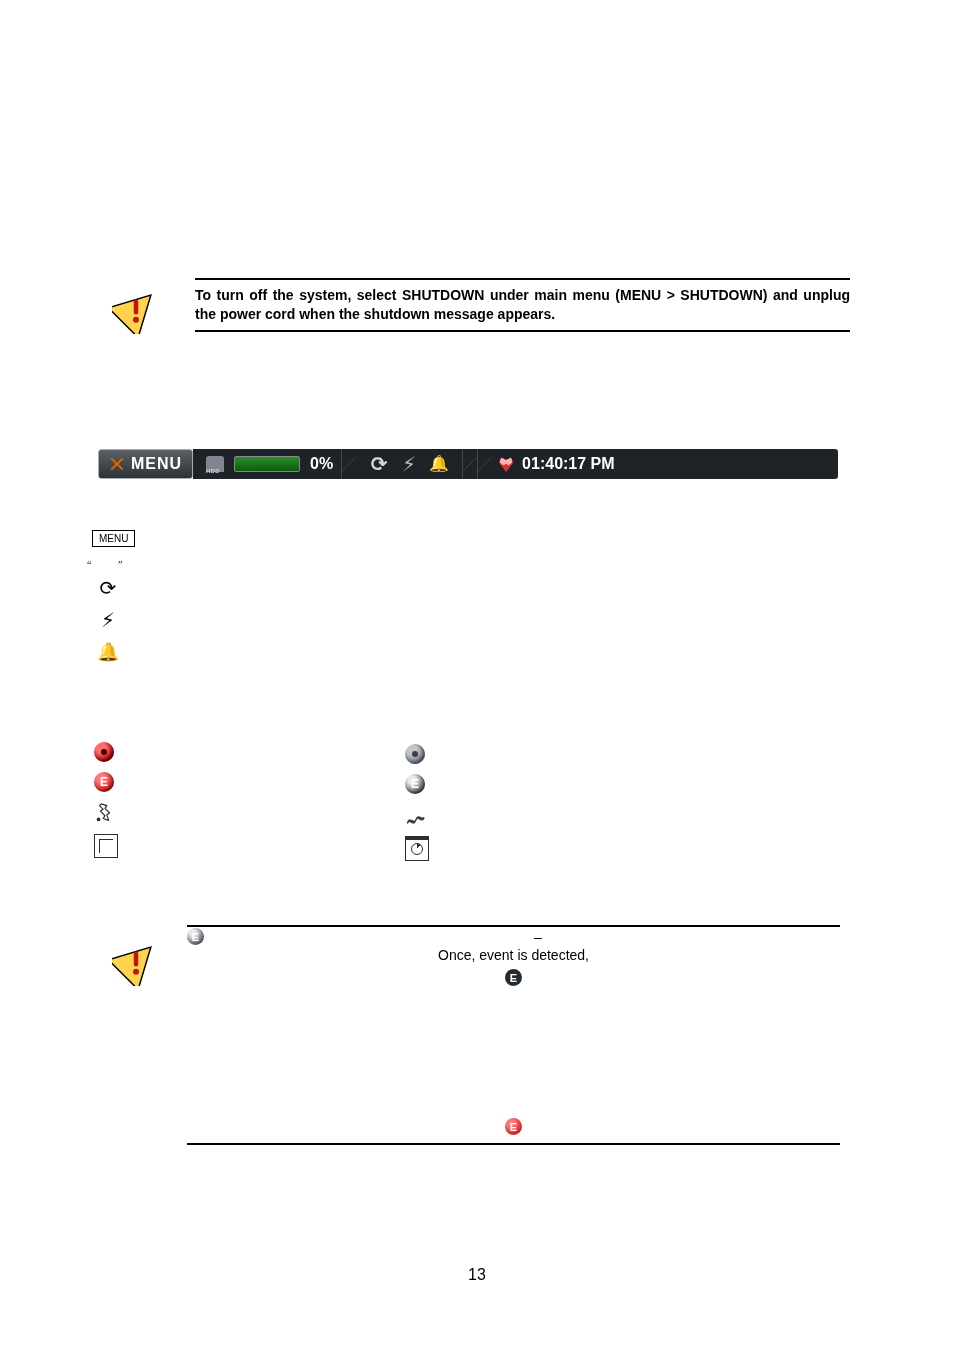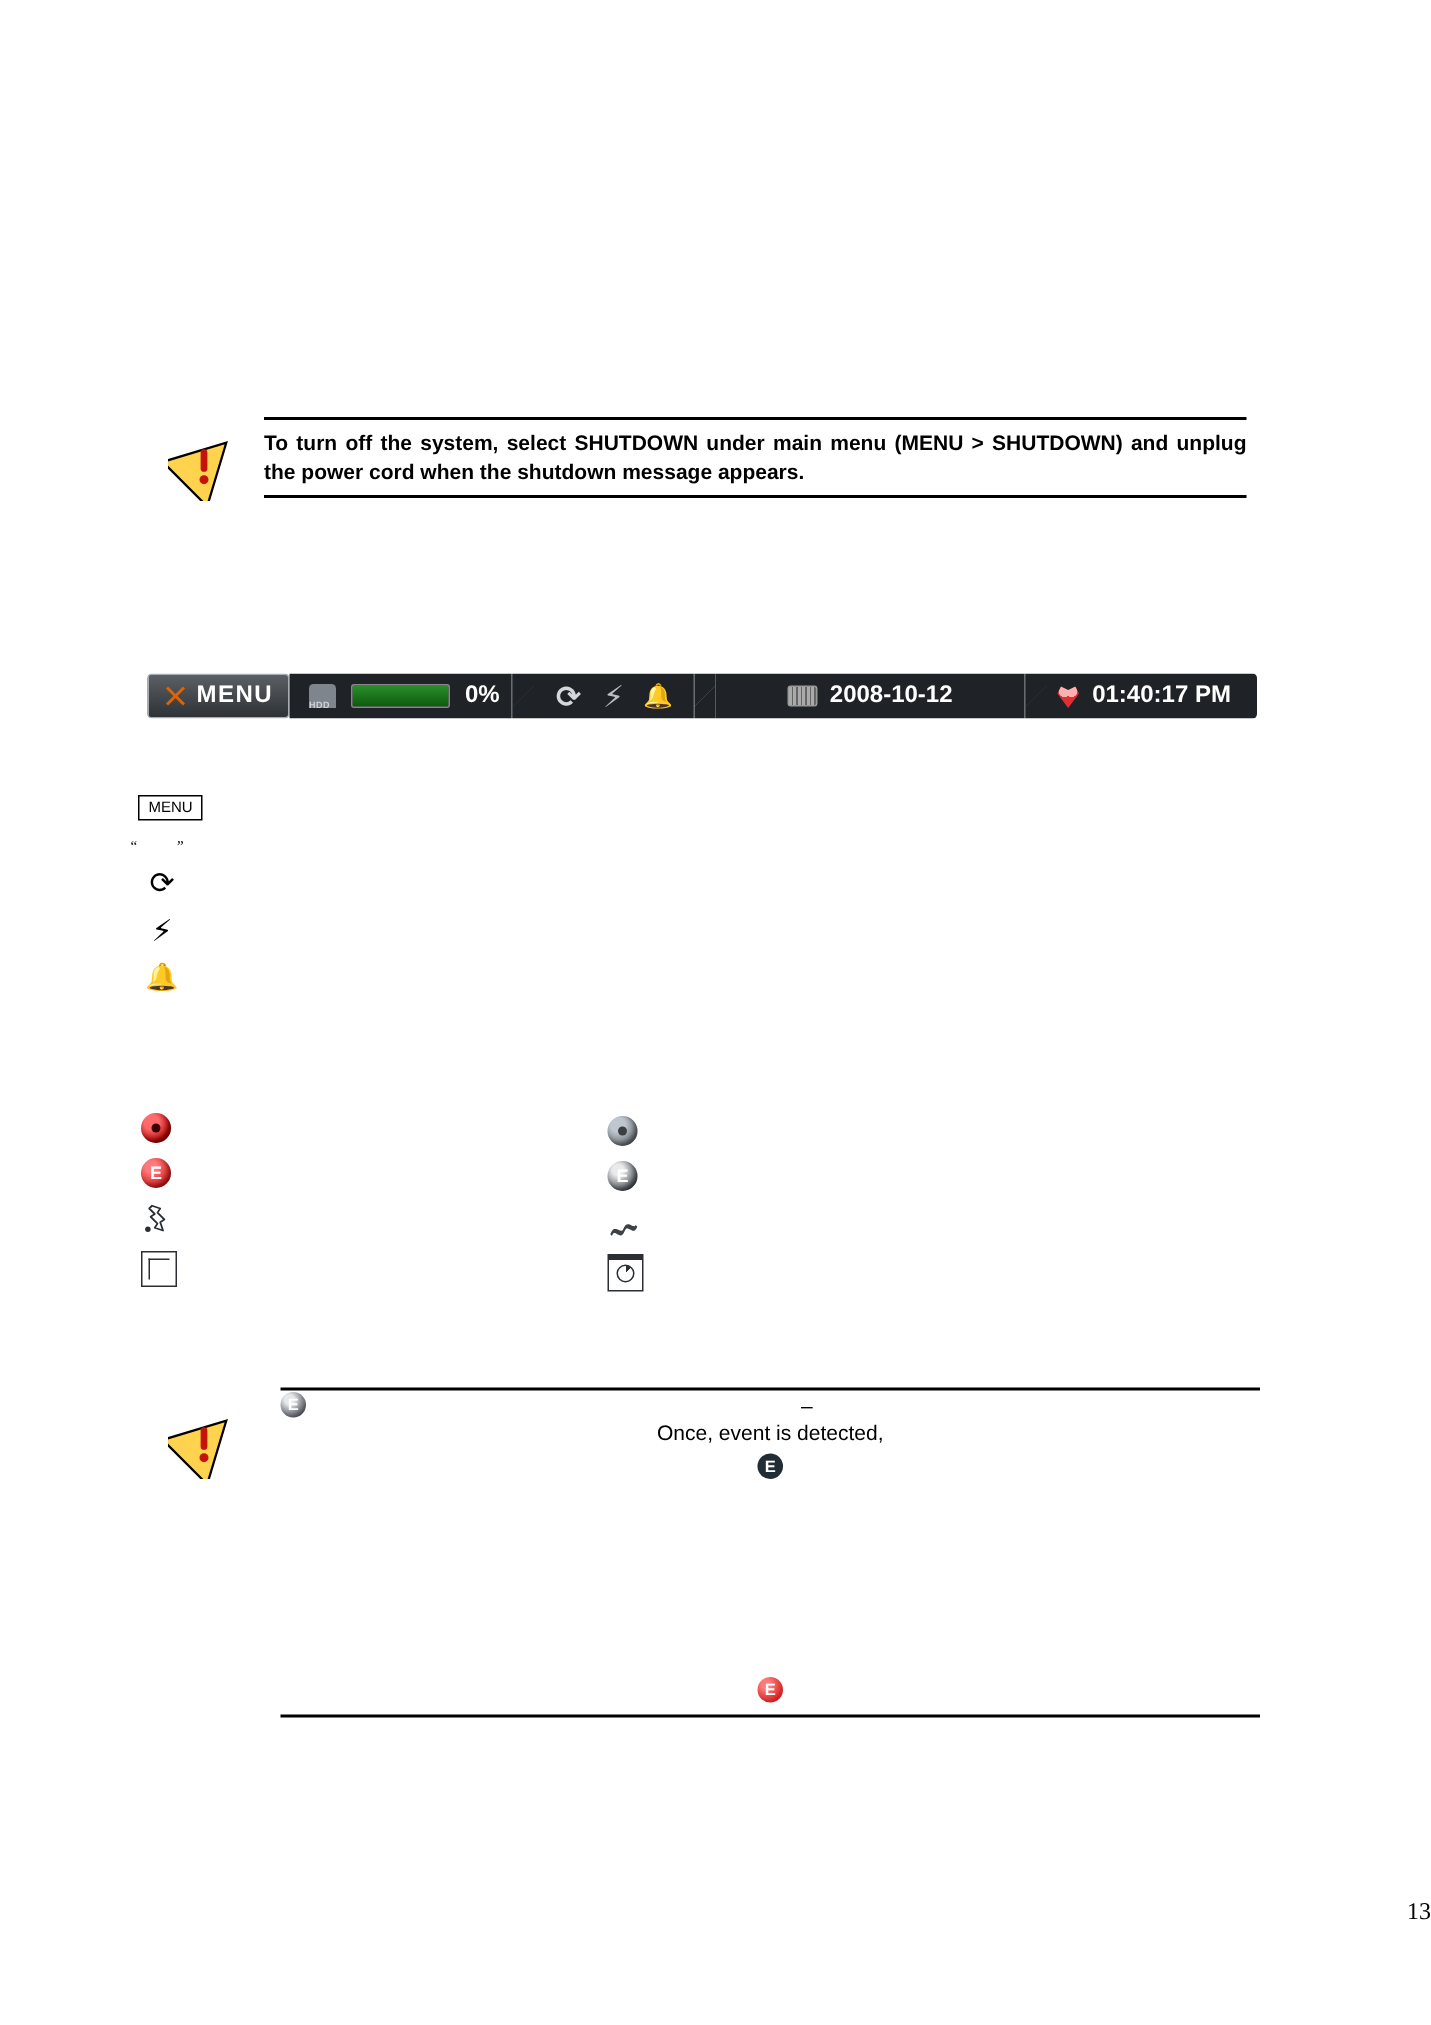--- a/index.html
+++ b/index.html
@@ -21,21 +21,21 @@
   
   .caution-icon {
     width: 48px;
     height: 48px;
     display: inline-block;
   }
   .caution-icon svg { width: 100%; height: 100%; }
 
   .note-box {
     position: absolute;
-    left: 176px;
+    left: 195px;
     top: 278px;
     width: 655px;
   }
   .note-hr {
     border: none;
     border-top: 2px solid #000;
     margin: 0;
   }
   .note-text {
     font-family: Verdana, Arial, sans-serif;
@@ -325,22 +325,22 @@
     display:inline-flex; align-items:center; justify-content:center;
     color:#fff; font-weight:bold; font-size:11px;
   }
   .mini-e.grey{ background: radial-gradient(circle at 35% 30%, #e6e8ea 0 20%, #3e434a 78%);}
   .mini-e.red { background: radial-gradient(circle at 35% 30%, #ff7a7a 0 20%, #cc1515 78%);}
 
   .page-num {
     position: absolute;
     left: 0; right: 0;
     top: 1266px;
-    text-align: right;
-    font-family: Liberation Serif, serif;
+    text-align: center;
+    font-family: Liberation Sans, sans-serif;
     font-size: 16px;
   }
 
   
   .seq-glyph{
     font-family: "Segoe UI Symbol","DejaVu Sans",Arial,sans-serif;
   }
   .net-glyph{
     font-family: "Segoe UI Symbol","DejaVu Sans",Arial,sans-serif;
     font-style: italic;
@@ -379,24 +379,20 @@
       <span class="hdd-bar"></span>
       <span class="txt">0%</span>
     </div>
     <div class="osd-slash"></div>
     <div class="osd-seg osd-icons">
       <span class="glyph seq-glyph" style="color:#d4d8dc">⟳</span>
       <span class="glyph net-glyph" style="color:#b9bec3">⚡</span>
       <span class="glyph alarm-glyph" style="color:#cfd3d7;font-size:16px">🔔</span>
     </div>
     <div class="osd-slash"></div>
-    <div class="osd-seg osd-date">
-      <span class="kb-icn"></span>
-      <span class="txt">2008-10-12</span>
-    </div>
     <div class="osd-slash"></div>
     <div class="osd-seg osd-time">
       <span class="heart-icn"></span>
       <span class="txt">01:40:17 PM</span>
     </div>
   </div>
 
   <div class="small-menu-btn">
     <span>MENU</span>
   </div>

